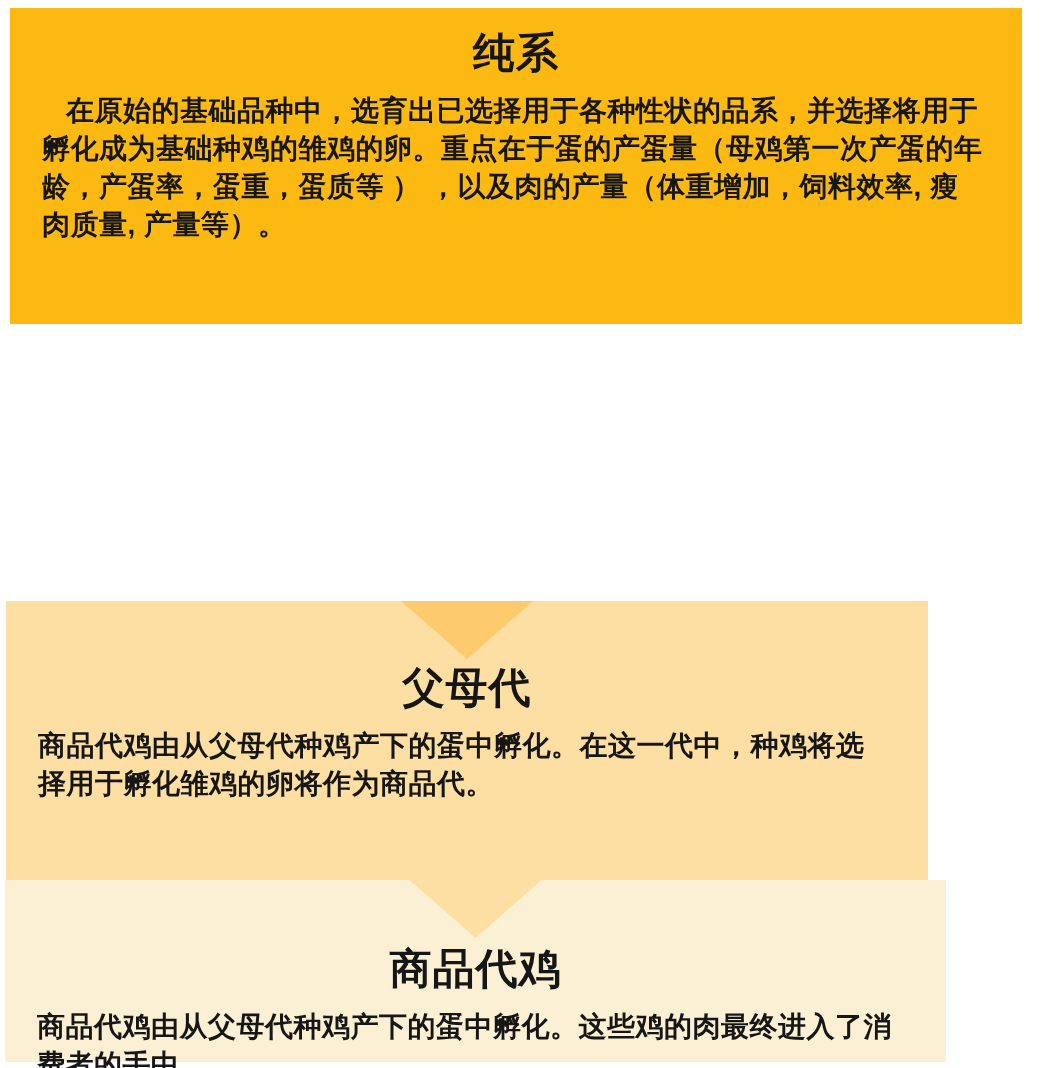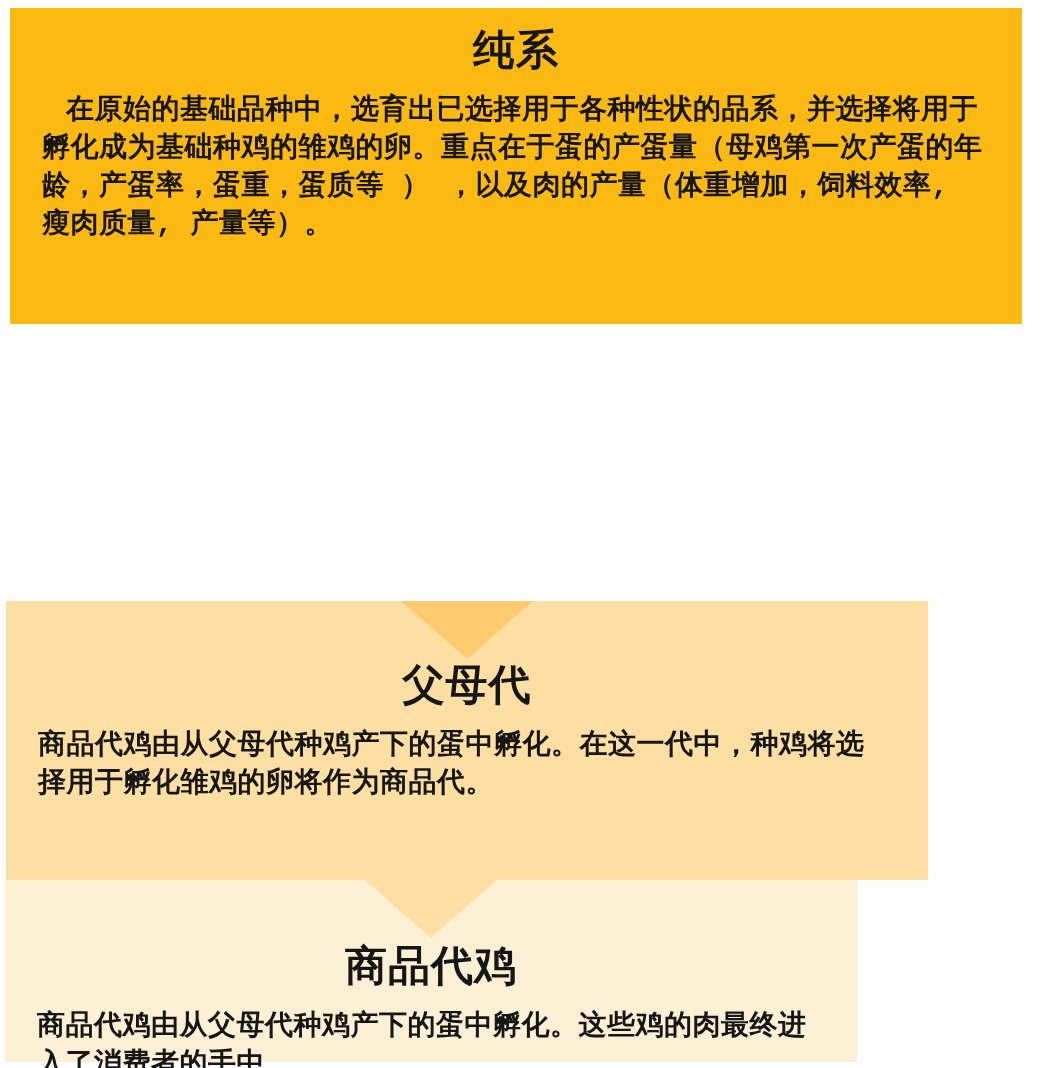--- a/index.html
+++ b/index.html
@@ -17,21 +17,21 @@
   }
   .band {
     position: absolute;
     box-sizing: border-box;
     color: #161616;
   }
   
   .band.sec-0 { left: 10px; top: 8px;   width: 1012px; height: 316px; }
   .band.sec-1 { left: 7px;  top: 324px; width: 1025px; height: 277px; }
   .band.sec-2 { left: 6px;  top: 601px; width: 922px; height: 279px; }
-  .band.sec-3 { left: 5px;  top: 880px; width: 852px; height: 182px; }
+  .band.sec-3 { left: 5px;  top: 880px; width: 941px; height: 182px; }
 
   
   .chevron {
     position: absolute;
     top: 0;
     left: 50%;
     transform: translateX(-50%);
     width: 132px;
     height: 58px;
     clip-path: polygon(0 0, 100% 0, 50% 100%);
@@ -58,21 +58,21 @@
     line-height: 38px;
     font-weight: 600;
     letter-spacing: 0.5px;
     text-align: left;
   }
   .band-body.first-indent { text-indent: 24px; }
 </style>
 </head>
 <body>
 
-<div class="page" style="background: rgb(255, 255, 255); font-family: Liberation Mono, monospace;">
+<div class="page" style="background: rgb(255, 255, 255);">
 
   <div class="band sec-0" style="background: rgb(252, 185, 17); color: rgb(22, 22, 22);">
     <h2 class="band-title">纯系</h2>
     <p class="band-body first-indent">在原始的基础品种中，选育出已选择用于各种性状的品系，并选择将用于孵化成为基础种鸡的雏鸡的卵。重点在于蛋的产蛋量（母鸡第一次产蛋的年龄，产蛋率，蛋重，蛋质等 ） ，以及肉的产量（体重增加，饲料效率, 瘦肉质量, 产量等）。</p>
   </div>
 
 
   <div class="band sec-2" style="background: rgb(253, 223, 163); color: rgb(22, 22, 22);">
     <div class="chevron" style="background: rgb(253, 202, 110);"></div>
     <h2 class="band-title">父母代</h2>

